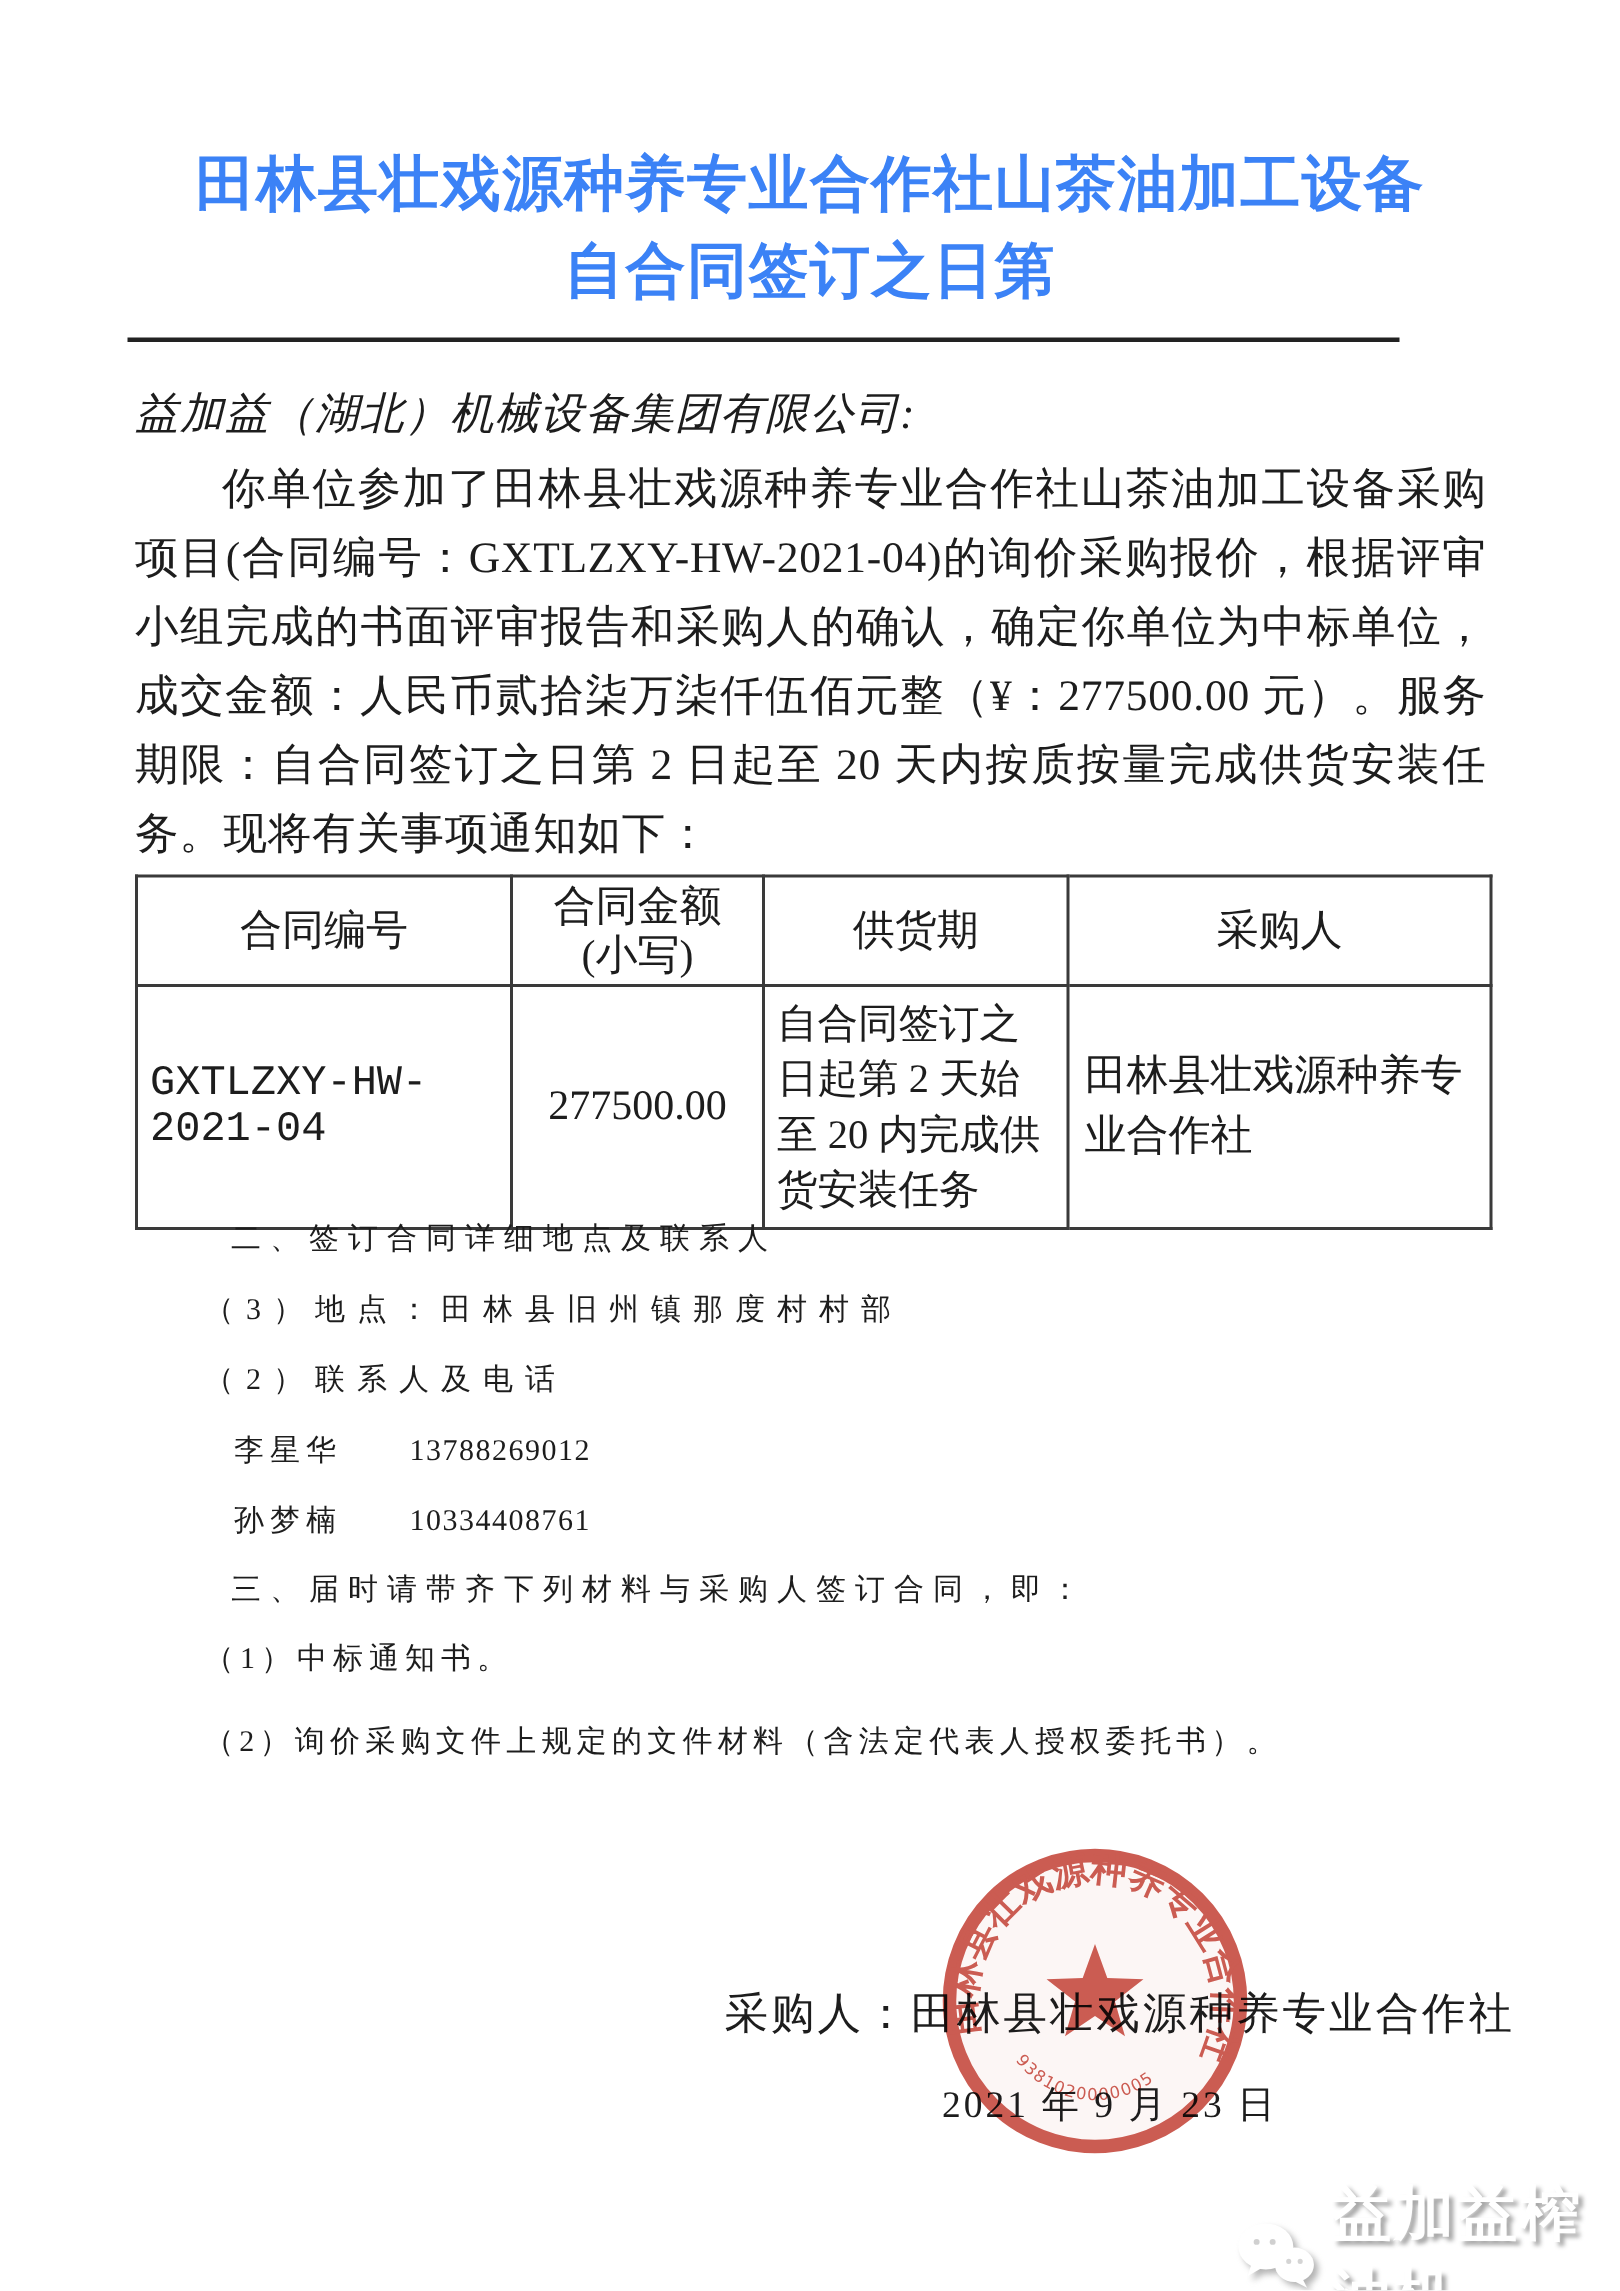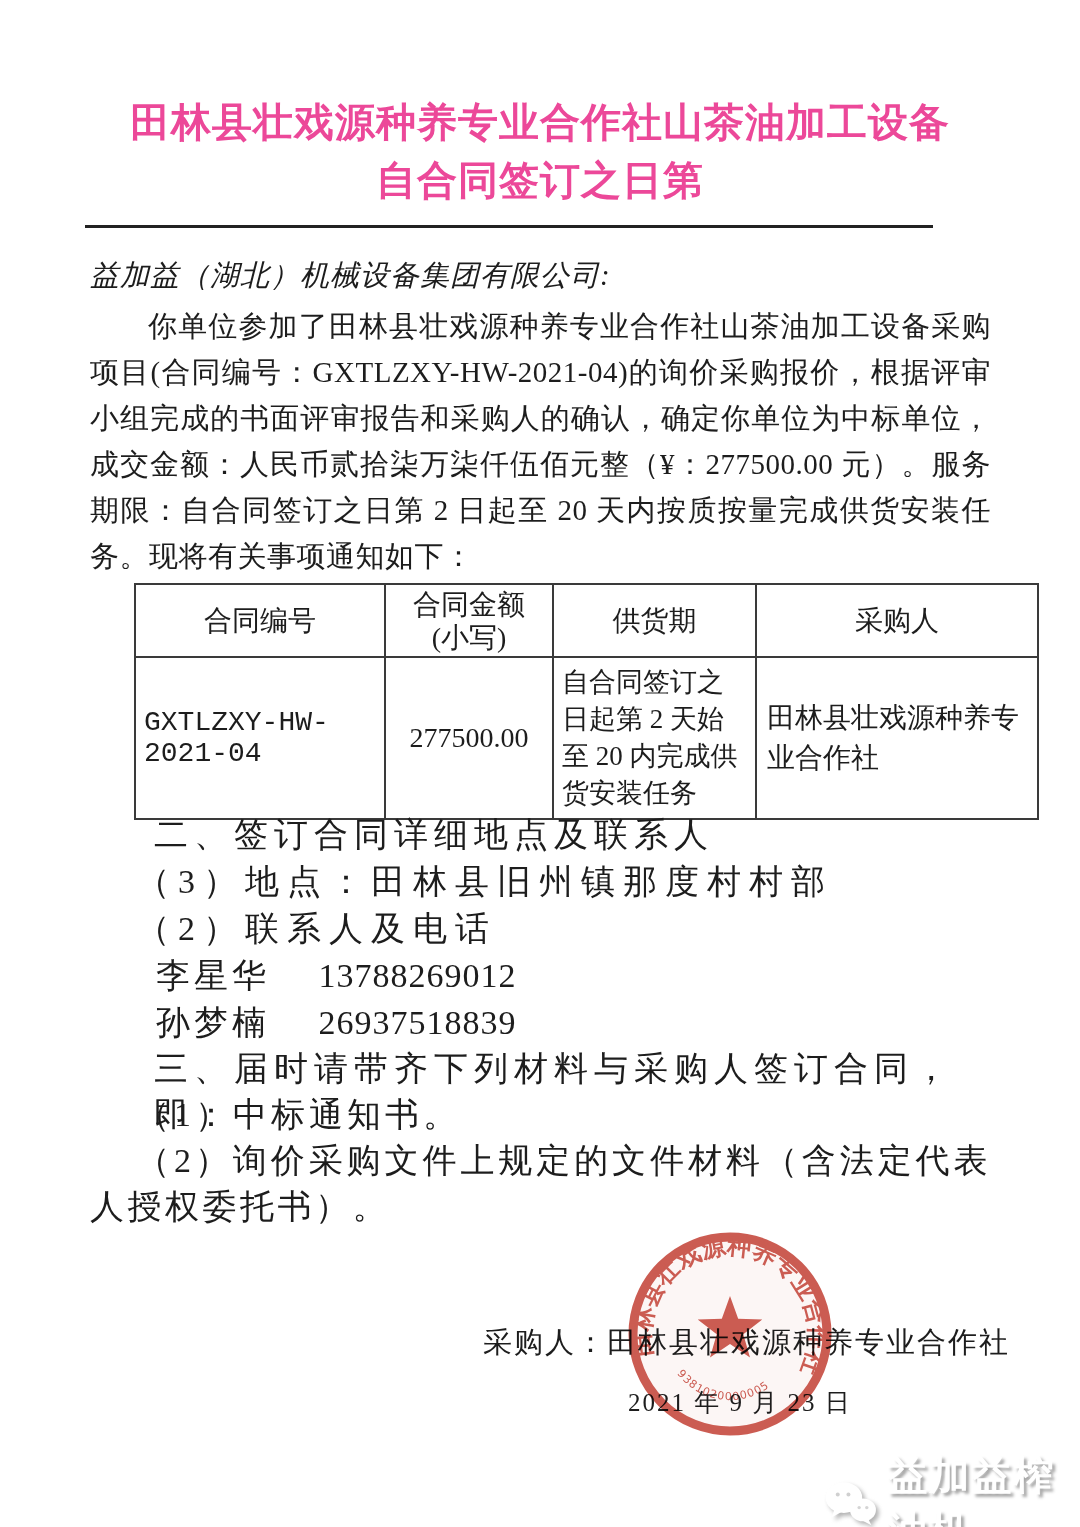--- a/index.html
+++ b/index.html
@@ -2,42 +2,42 @@
 <html><head>
 <meta charset="utf-8">
 <style>
   html,body{margin:0;padding:0;background:#ffffff;}
   .page{
     position:relative;width:1080px;height:1527px;background:#ffffff;overflow:hidden;
     font-family:"Liberation Serif","DejaVu Serif",serif;color:#1d1d1d;
   }
   .doc-title{
     position:absolute;top:94px;left:0;width:100%;text-align:center;
-    font-size:40px;font-weight:bold;line-height:58px;letter-spacing:1px;color:#ec4899;
+    font-size:40px;font-weight:bold;line-height:58px;letter-spacing:1px;color:#3b82f6;
   }
   .title-rule{position:absolute;top:225px;left:85px;width:848px;height:3px;background:#222;}
   .salutation{position:absolute;top:256px;left:90px;font-size:29px;letter-spacing:1px;font-style:italic;}
   .intro{
     position:absolute;top:303px;left:90px;width:901px;font-size:29px;line-height:46px;
     text-align:justify;text-indent:58px;letter-spacing:0.5px;
   }
   .item-one{position:absolute;top:541px;left:90px;width:901px;font-size:29px;padding-left:64px;box-sizing:border-box;letter-spacing:2px;}
   table.contract{
     position:absolute;top:583px;left:90px;width:903px;border-collapse:collapse;
-    font-size:28px;table-layout:fixed;margin-left:44px;
+    font-size:28px;table-layout:fixed;
   }
   table.contract th,table.contract td{border:2px solid #3a3a3a;font-weight:normal;vertical-align:middle;}
   table.contract th{height:69px;text-align:center;line-height:33px;}
   table.contract td{height:148px;}
   .col1{width:250px;} .col2{width:168px;} .col3{width:203px;} .col4{width:282px;}
   td.cell-contract{text-align:left;padding-left:8px;letter-spacing:0px;font-family:Liberation Mono, monospace;}
   td.cell-amount{text-align:center;}
   td.cell-period{text-align:left;padding:6px 8px;line-height:37px;font-size:27px;}
   td.cell-purchaser{text-align:left;padding:6px 10px;line-height:40px;}
-  .line{position:absolute;left:90px;width:901px;font-size:34px;box-sizing:border-box;}
+  .line{position:absolute;left:90px;width:901px;font-size:20px;box-sizing:border-box;}
   .ind-list{padding-left:64px;}
   .ind-paren{padding-left:46px;}
   .ind-name{padding-left:66px;} .ls4{letter-spacing:4px;} .ls6{letter-spacing:6px;} .ls8{letter-spacing:8px;}
   .phone{margin-left:40px;letter-spacing:1px;}
   .wrap-par{text-indent:46px;text-align:justify;line-height:46px;letter-spacing:3.5px;}
   .buyer-line{position:absolute;top:1323px;left:483px;font-size:29px;letter-spacing:2px;z-index:2;}
   .date-line{position:absolute;top:1386px;left:628px;font-size:25px;letter-spacing:2px;z-index:2;}
   .seal{
     position:absolute;top:1222px;left:618px;width:224px;height:224px;
     mix-blend-mode:multiply;opacity:0.88;z-index:3;pointer-events:none;
@@ -103,21 +103,21 @@
   <div class="line ind-list ls6" style="top:812px">二、签订合同详细地点及联系人</div>
   <div class="line ind-paren ls8" style="top:859px">（3）地点：田林县旧州镇那度村村部</div>
   <div class="line ind-paren ls8" style="top:906px">（2）联系人及电话</div>
 
   <div class="line ind-name" style="top:953px">
     <span class="ls4">李星华</span>
     <span class="phone">13788269012</span>
   </div>
   <div class="line ind-name" style="top:1000px">
     <span class="ls4">孙梦楠</span>
-    <span class="phone">26937518839</span>
+    <span class="phone">10334408761</span>
   </div>
 
   <div class="line ind-list ls6" style="top:1046px">三、届时请带齐下列材料与采购人签订合同，即：</div>
   <div class="line ind-paren ls4" style="top:1092px">（1）中标通知书。</div>
   <div class="line wrap-par" style="top:1138px">（2）询价采购文件上规定的文件材料（含法定代表人授权委托书）。</div>
 
 
   <div class="buyer-line">采购人：田林县壮戏源种养专业合作社</div>
   <div class="date-line">2021 年 9 月 23 日</div>
 

